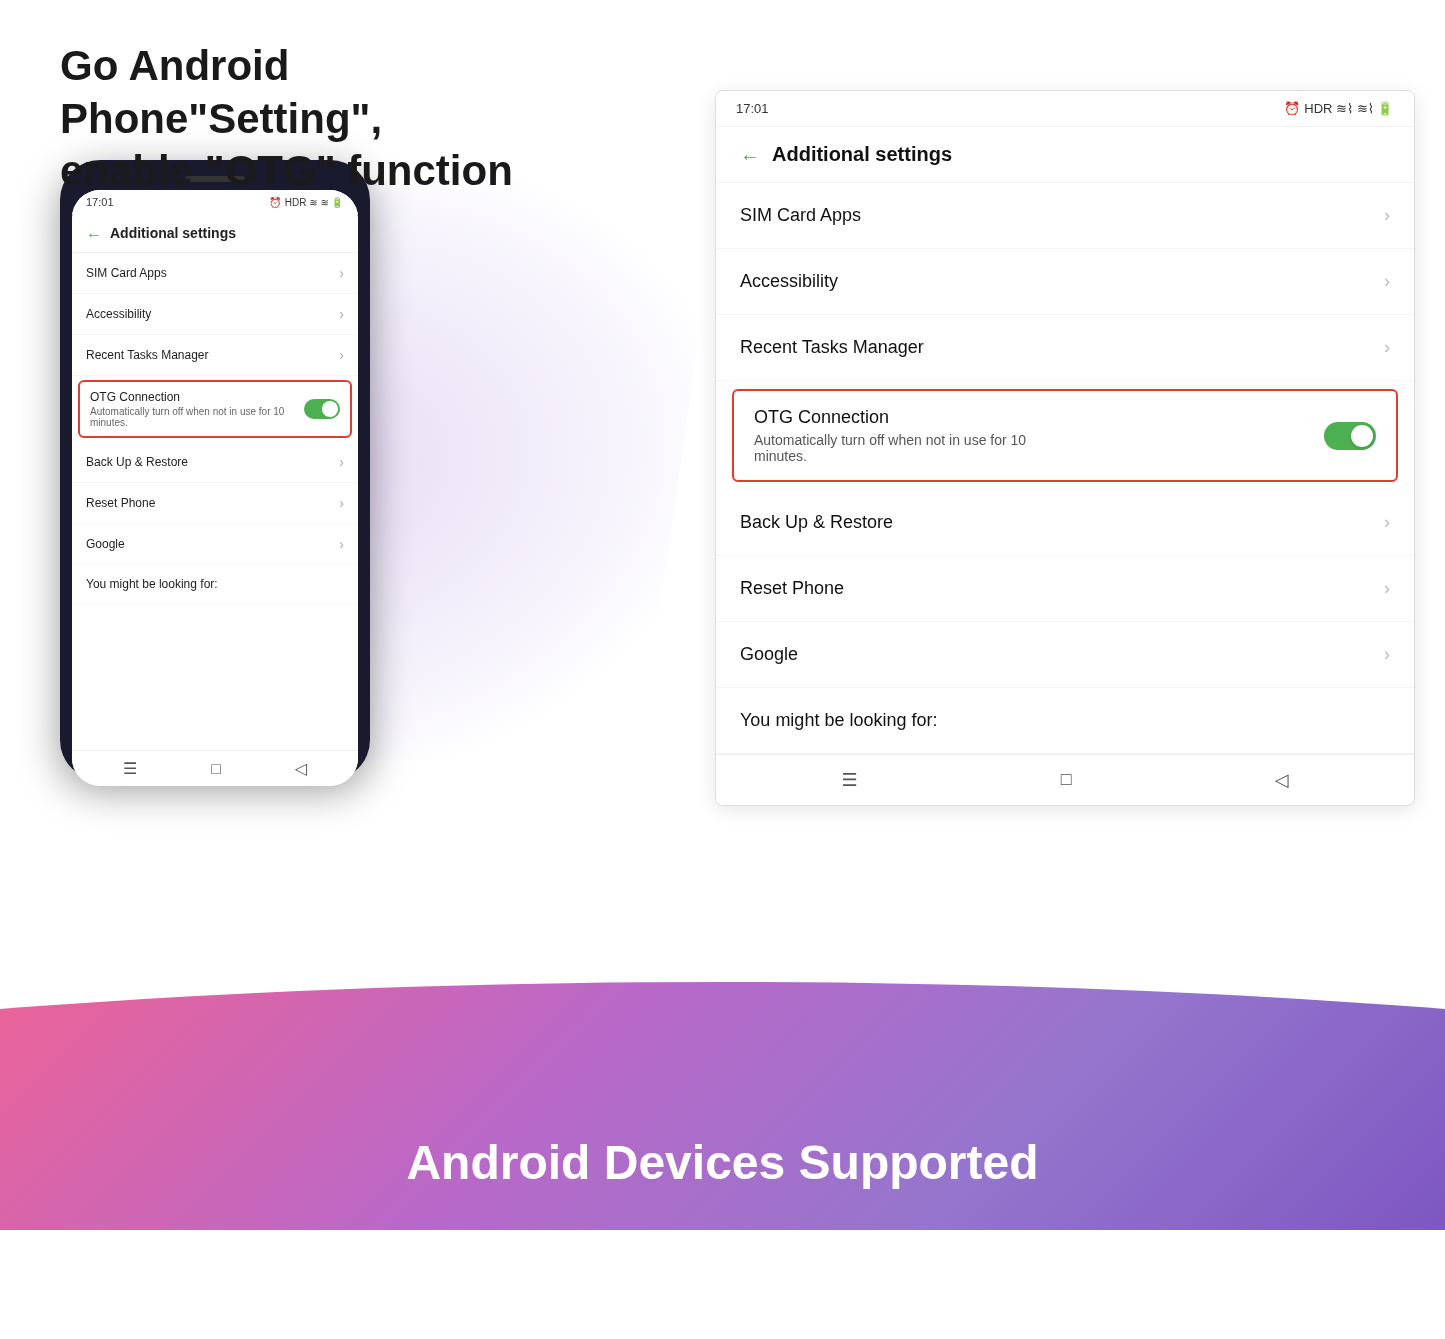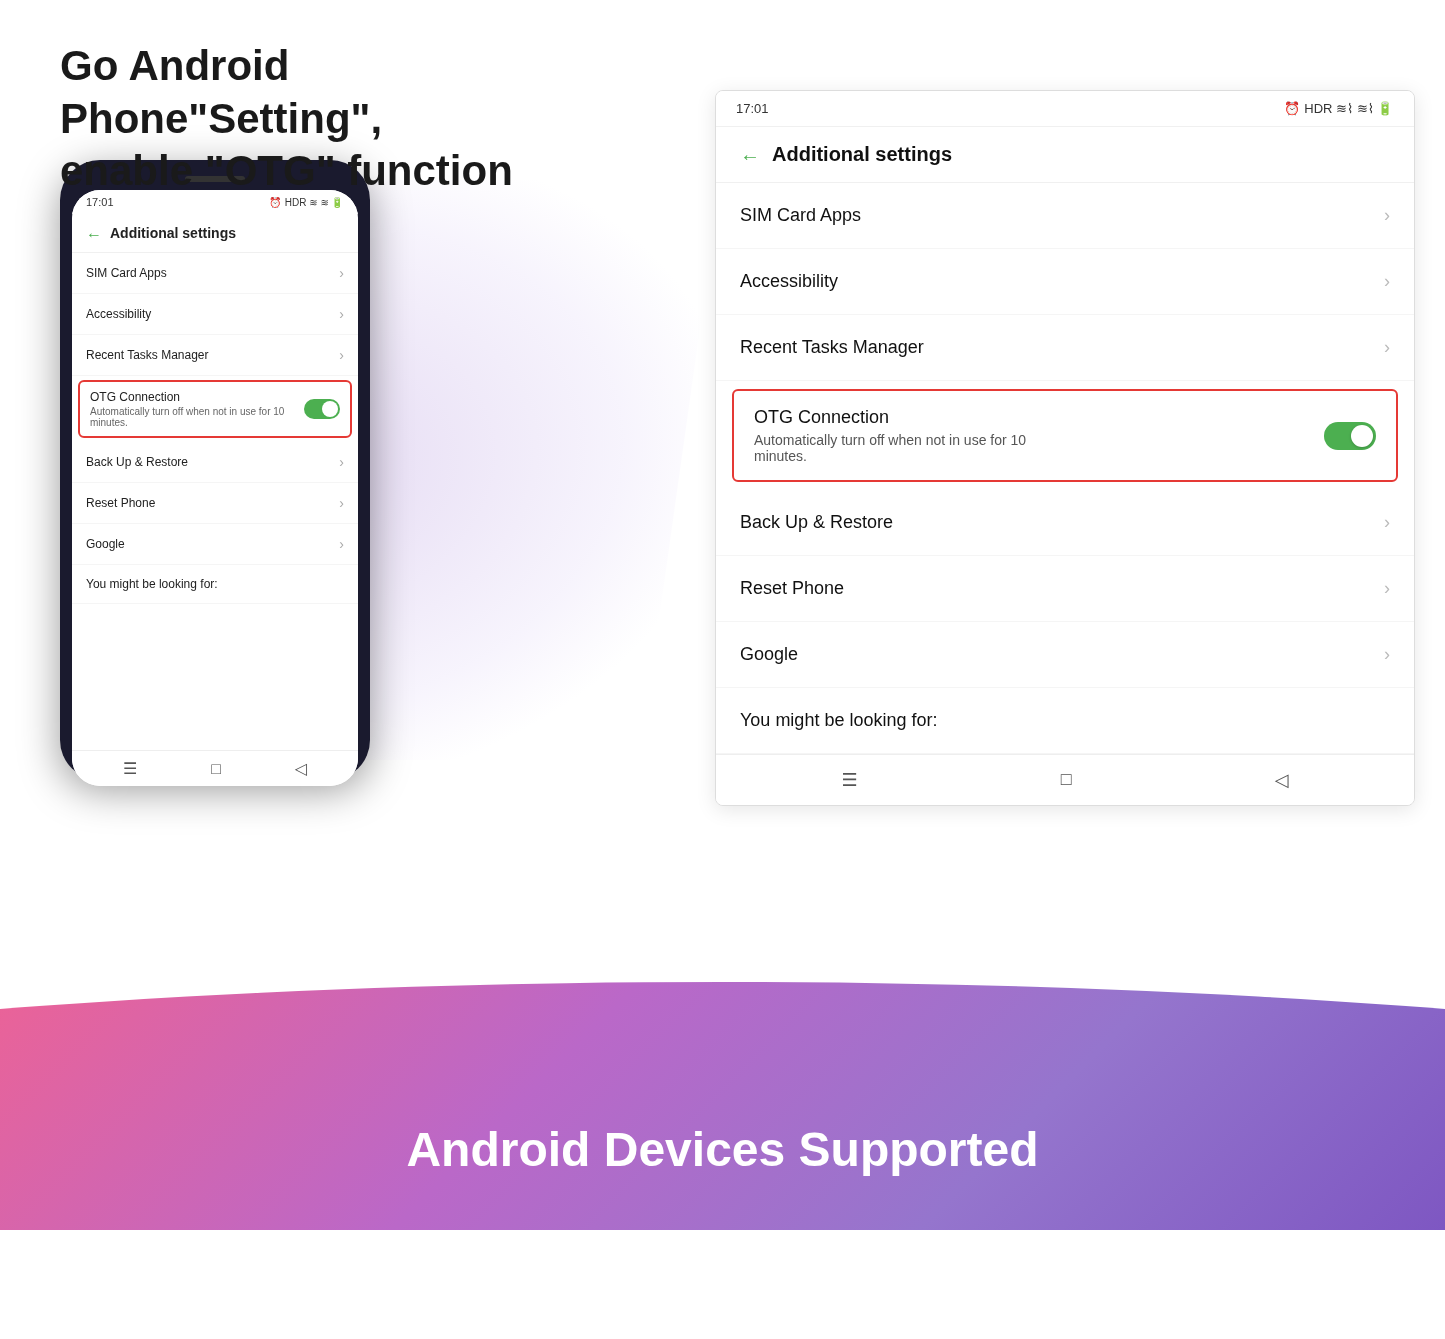--- a/index.html
+++ b/index.html
@@ -313,21 +313,21 @@
       bottom: 0;
       left: 0;
       right: 0;
       height: 100%;
       background: linear-gradient(135deg, #f06292 0%, #ba68c8 40%, #9575cd 70%, #7e57c2 100%);
       clip-path: ellipse(110% 80% at 50% 100%);
     }
 
     .bottom-text {
       position: absolute;
-      bottom: 53px;
+      bottom: 40px;
       left: 50%;
       transform: translateX(-50%);
       font-size: 48px;
       font-weight: 900;
       color: #fff;
       white-space: nowrap;
       text-align: center;
     }
 
     .phone-screen-inner {

